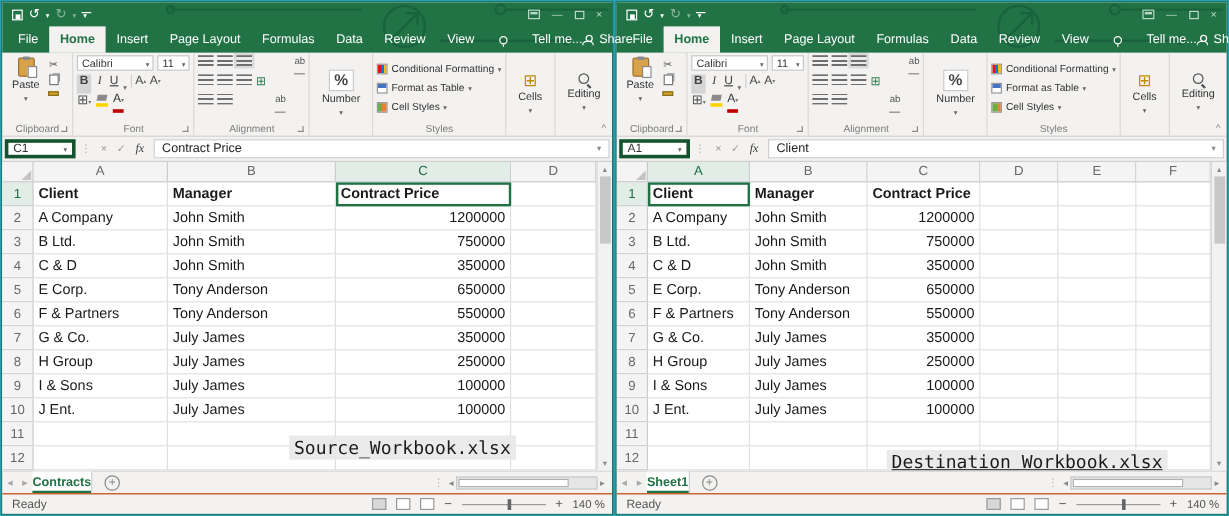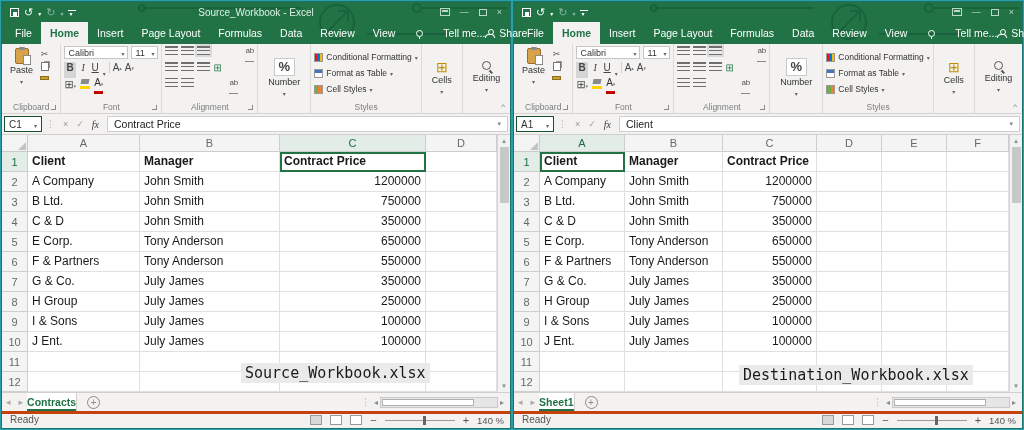--- a/index.html
+++ b/index.html
@@ -88,21 +88,21 @@
   .srow { display:flex; align-items:center; gap:3px; font-size:8.5px; color:#333; height:15px; white-space:nowrap; }
   .sic { width:9px; height:9px; display:inline-block; border:1px solid #9a9a9a; }
   .sic.cf { background:linear-gradient(90deg,#e81123 0 33%,#0078d7 33% 66%,#ffb900 66%); }
   .sic.ft { background:linear-gradient(#4472c4 0 3px,#fff 3px); }
   .sic.cs { background:linear-gradient(90deg,#70ad47 0 50%,#ed7d31 50%); }
   .rib-collapse { position:absolute; right:5px; bottom:2px; font-size:8px; color:#777; }
   .rib-collapse::after { content:"^"; }
 
   
   .fbar { height:21px; background:#f3f2f1; border-bottom:1px solid #d0cece; display:flex; align-items:center; padding:0 2px; }
-  .namebox { width:38px; height:16px; background:#fff; border:1px solid #14532d; font-size:10px; color:#333;
+  .namebox { width:59px; height:16px; background:#fff; border:3px solid #14532d; font-size:10px; color:#333;
     display:flex; align-items:center; justify-content:space-between; padding:0 4px; }
   .vdots { color:#b0b0b0; font-size:9px; margin:0 4px; }
   .fbtn2 { color:#9a9a9a; font-size:9px; margin:0 4px; }
   .fbtn2.fx { color:#3b3b3b; font-style:italic; font-family:"Liberation Serif", serif; font-size:10px; }
   .finput { flex:1; height:16px; background:#fff; border:1px solid #cfcfcf; font-size:10.5px; color:#222;
     display:flex; align-items:center; padding:0 6px; margin-left:4px; }
   .fexp { margin-left:auto; color:#8a8a8a; font-size:7px; }
   .fexp::after { content:"▾"; }
 
   
@@ -125,38 +125,38 @@
   #win0 .c0{width:112px} #win0 .c1{width:140px} #win0 .c2{width:146px} #win0 .c3{width:71px}
   #win1 .c0{width:85px} #win1 .c1{width:98px} #win1 .c2{width:94px} #win1 .c3{width:65px} #win1 .c4{width:65px} #win1 .c5{width:62px}
   .vscroll { width:13px; background:#f2f2f2; border-left:1px solid #d5d5d5; display:flex; flex-direction:column;
     align-items:center; font-size:7px; color:#8a8a8a; padding:2px 0; }
   .vs-thumb { width:9px; height:56px; background:#c8c8c8; margin-top:2px; }
   .vs-bot { margin-top:auto; }
 
   .overlay { position:absolute; z-index:5; font-family:"DejaVu Sans Mono", monospace; font-size:15px;
     color:#1a1a1a; background:rgba(232,232,232,.93); padding:1px 4px; white-space:nowrap; }
   #win0 .overlay { left:239px; top:228px; }  
-  #win1 .overlay { left:225px; top:230px; }
+  #win1 .overlay { left:225px; top:240px;text-decoration:underline; }
 
   
   .shbar { height:19px; background:#f3f2f1; border-top:1px solid #d0cece; display:flex; align-items:stretch; font-size:10.5px; }
   .nava { color:#a8a8a8; font-size:9px; display:flex; align-items:center; padding:0 4px; }
   .stabs { display:flex; align-items:stretch; }
   .stab { padding:0 0; display:flex; align-items:center; border-right:1px solid #d0d0d0; color:#555; white-space:nowrap; }
   .stab.active { background:#fff; color:#217346; font-weight:700; box-shadow:inset 0 -2px 0 #217346; }
   .addsheet { width:13px; height:13px; border:1px solid #8a8a8a; border-radius:50%; color:#8a8a8a;
     display:flex; align-items:center; justify-content:center; font-size:10px; align-self:center; margin-left:10px; }
   .vdots2 { margin-left:auto; color:#b0b0b0; font-size:9px; display:flex; align-items:center; }
   .hscroll { display:flex; align-items:center; margin:0 4px 0 2px; }
   .hs-a { color:#8a8a8a; font-size:8px; padding:0 2px; }
   .hs-track { width:118px; height:11px; background:#e6e6e6; border:1px solid #c9c9c9; position:relative; }
   .hs-thumb { position:absolute; left:1px; top:1px; bottom:1px; width:92px; background:#fff; border:1px solid #b0b0b0; }
 
   
-  .sbar { height:17px; background:#f3f2f1; border-top:3px solid #c2410c; display:flex; align-items:flex-start; }
+  .sbar { height:17px; background:#f3f2f1; border-top:1px solid #c2410c; display:flex; align-items:center; }
   .ready { margin-left:8px; font-size:10px; color:#555; }
   .sright { margin-left:auto; display:flex; align-items:center; gap:8px; margin-right:6px; }
   .vw { width:12px; height:10px; border:1px solid #9a9a9a; background:#fff; display:inline-block; }
   .vw.act { background:#d8d8d8; }
   .zmin,.zpls { font-size:11px; color:#555; }
   .ztrack { width:70px; height:11px; position:relative; }
   .ztrack::before { content:""; position:absolute; left:0; right:0; top:5px; height:1px; background:#9a9a9a; }
   .zthumb { position:absolute; left:55%; top:1px; width:3px; height:9px; background:#666; }
   .zval { font-size:9.5px; color:#555; }
 </style>
@@ -179,21 +179,20 @@
     </svg>
     <div class="titlebar">
       <div class="qat">
         <span class="qi savei"></span>
         <span class="qi">↺</span>
           <span class="qdd"></span>
         <span class="qi dim">↻</span>
           <span class="qdd dim"></span>
         <span class="qi qcust"></span>
       </div>
-      <div class="wtitle">Source_Workbook - Excel</div>
       <div class="wctrls">
         <span class="ribopt"></span>
         <span>—</span>
         <span class="maxbox"></span>
         <span>×</span>
       </div>
     </div>
     <div class="tabbar">
       <div class="mtabs">
           <div class="tab">File</div>

